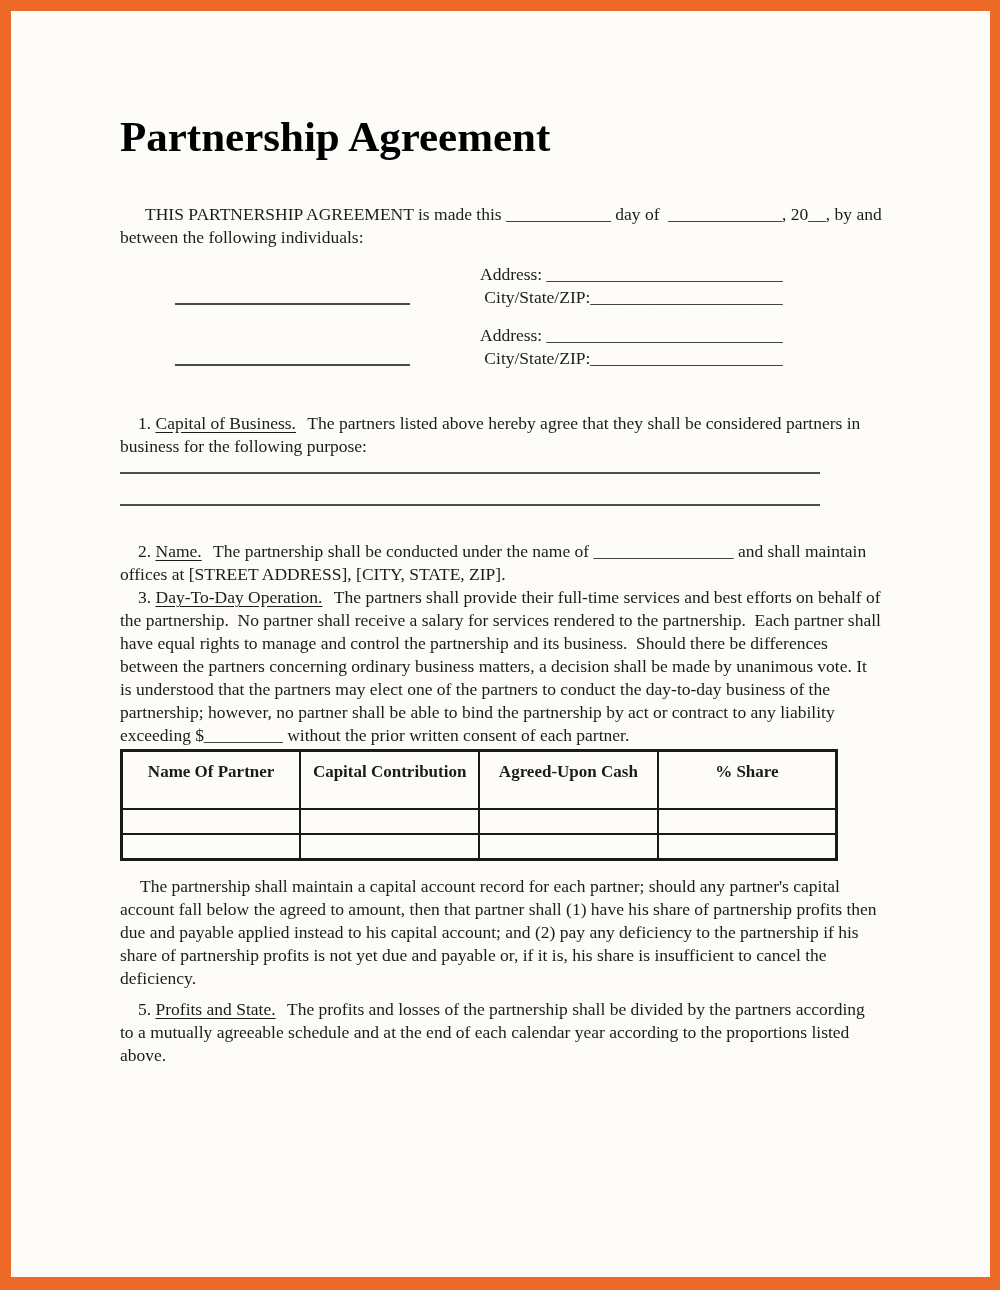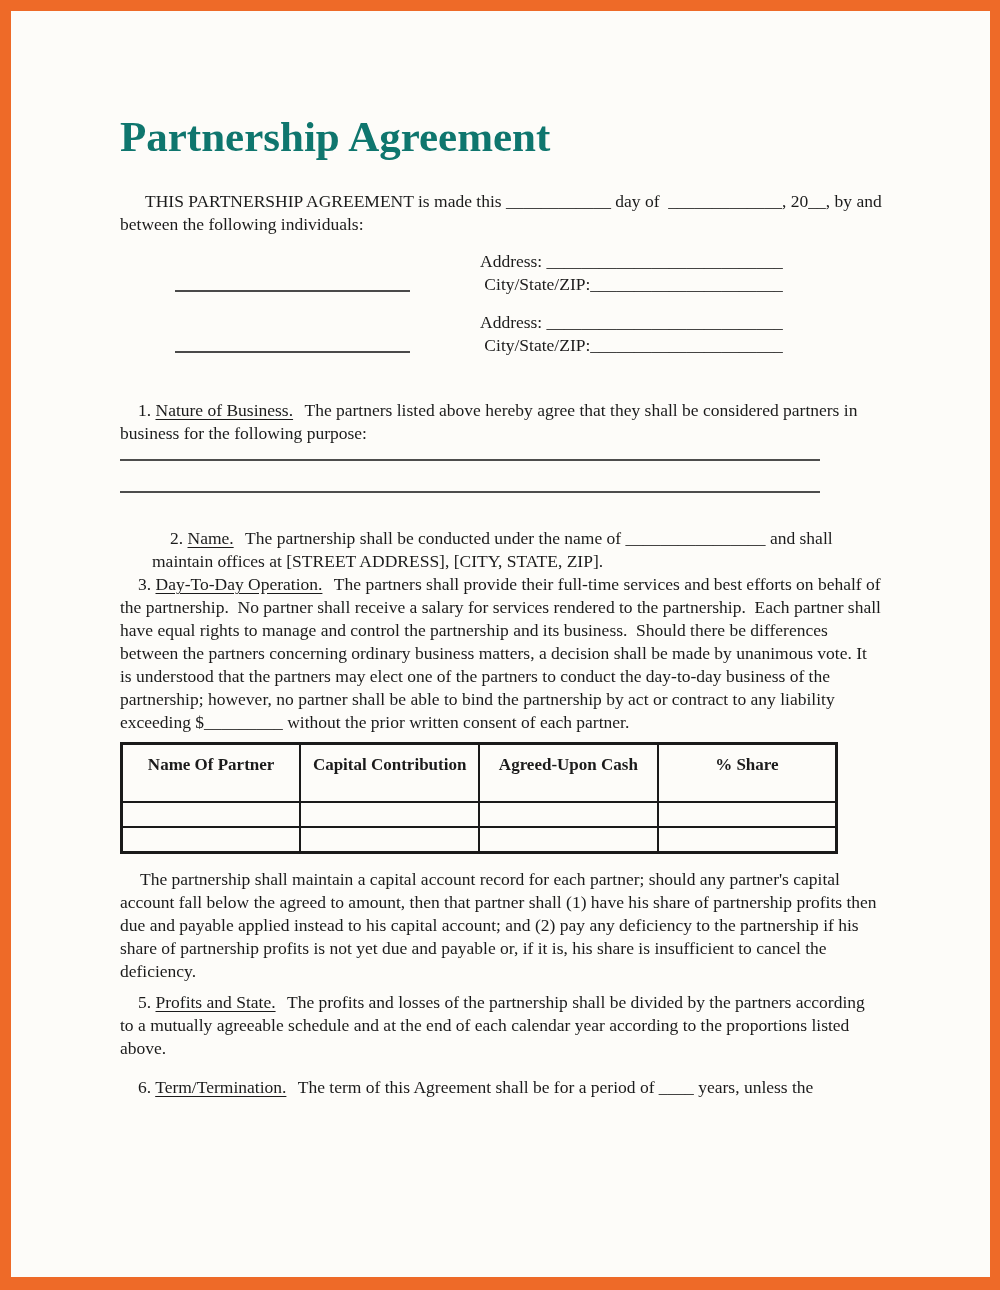--- a/index.html
+++ b/index.html
@@ -21,29 +21,29 @@
     margin-left:109px;
     width:762px;
     color:#1b1b1b;
   }
   .doc-title{
     margin:102px 0 0 0;
     font-size:43px;
     line-height:1.12;
     font-weight:bold;
     letter-spacing:0px;
-    color:#0f766e;
+    color:#000000;
   }
   p{margin:0;}
   .body-text{
     font-size:17.5px;
     line-height:23px;
   }
   .pre{white-space:pre-wrap;}
-  .intro{margin-top:29px;text-indent:25px;}
+  .intro{margin-top:42px;text-indent:25px;}
   
   .partner-row{display:flex;margin-top:14px;}
   .partner-row.second{margin-top:15px;}
   .name-col{
     box-sizing:border-box;
     width:290px;padding-left:55px;
     display:flex;align-items:flex-end;
   }
   .name-line{
     display:block;width:235px;height:0;
@@ -55,28 +55,28 @@
   .sec{text-indent:18px;}
   .sec .head{text-decoration:underline;text-underline-offset:3px;}
   .sec .body{margin-left:7px;}
   .sec.hang{text-indent:-32px;padding-left:34px;}
   .s1{margin-top:42px;}
   .rule{
     width:700px;height:0;border-bottom:2px solid #4d4d4d;
   }
   .rule.r1{margin-top:14px;}
   .rule.r2{margin-top:30px;}
-  .s2{margin-top:34px;margin-left:32px;}
+  .s2{margin-top:34px;}
   .s3{}
   .s4{margin-top:12px;}
   .s5{margin-top:8px;}
   .s6{margin-top:16px;}
   
   table.cap-table{
-    margin-top:8px;
+    margin-top:2px;
     border-collapse:collapse;
     width:718px;
     table-layout:fixed;
   }
   .cap-table th,.cap-table td{
     border:2px solid #1a1a1a;
     font-size:17px;
   }
   .cap-table{border:3px solid #1a1a1a;}
   .cap-table th{
@@ -114,21 +114,21 @@
     <div class="partner-row second">
       <div class="name-col">
         <span class="name-line"></span>
       </div>
       <div class="addr-col body-text">
         <div>Address: ___________________________</div>
         <div>City/State/ZIP:______________________</div>
       </div>
     </div>
 
-    <p class="body-text sec s1"><span class="num">1.</span> <span class="head pre">Nature of Business.</span> <span class="body pre">The partners listed above hereby agree that they shall be considered partners in business for the following purpose:</span></p>
+    <p class="body-text sec s1"><span class="num">1.</span> <span class="head pre">Capital of Business.</span> <span class="body pre">The partners listed above hereby agree that they shall be considered partners in business for the following purpose:</span></p>
 
     <div class="rule r1"></div>
     <div class="rule r2"></div>
 
     <p class="body-text sec s2"><span class="num">2.</span> <span class="head pre">Name.</span> <span class="body pre">The partnership shall be conducted under the name of ________________ and shall maintain offices at [STREET ADDRESS], [CITY, STATE, ZIP].</span></p>
 
     <p class="body-text sec s3"><span class="num">3.</span> <span class="head pre">Day-To-Day Operation.</span> <span class="body pre">The partners shall provide their full-time services and best efforts on behalf of the partnership.  No partner shall receive a salary for services rendered to the partnership.  Each partner shall have equal rights to manage and control the partnership and its business.  Should there be differences between the partners concerning ordinary business matters, a decision shall be made by unanimous vote. It is understood that the partners may elect one of the partners to conduct the day-to-day business of the partnership; however, no partner shall be able to bind the partnership by act or contract to any liability exceeding $_________ without the prior written consent of each partner.</span></p>
 
 
     <table class="cap-table">
@@ -153,16 +153,15 @@
           <td></td>
           <td></td>
         </tr>
       </tbody>
     </table>
 
     <p class="body-text pre cap-para">The partnership shall maintain a capital account record for each partner; should any partner's capital account fall below the agreed to amount, then that partner shall (1) have his share of partnership profits then due and payable applied instead to his capital account; and (2) pay any deficiency to the partnership if his share of partnership profits is not yet due and payable or, if it is, his share is insufficient to cancel the deficiency.</p>
 
     <p class="body-text sec s5"><span class="num">5.</span> <span class="head pre">Profits and State.</span> <span class="body pre">The profits and losses of the partnership shall be divided by the partners according to a mutually agreeable schedule and at the end of each calendar year according to the proportions listed above.</span></p>
 
-    <p class="body-text sec s6"><span class="num">6.</span> <span class="head pre">Term/Termination.</span> <span class="body pre">The term of this Agreement shall be for a period of ____ years, unless the</span></p>
 
   </div>
 </div>
 
 </body></html>

